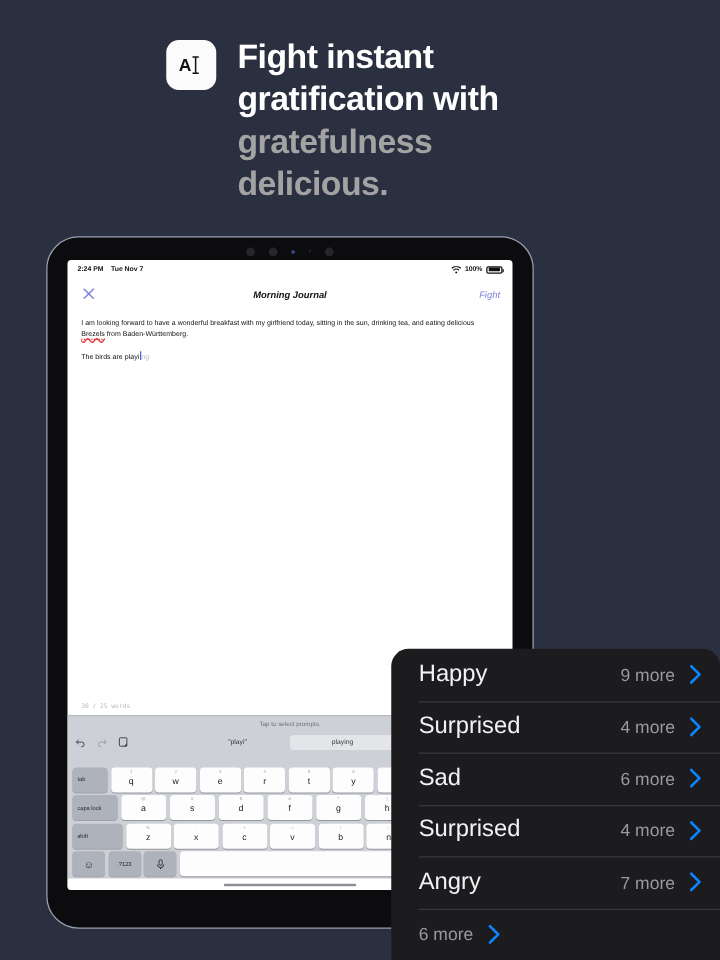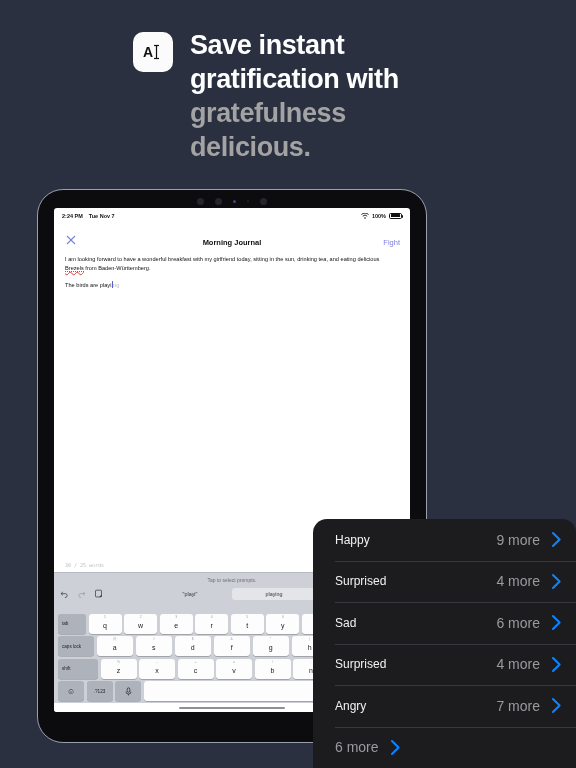--- a/index.html
+++ b/index.html
@@ -62,22 +62,22 @@
     position:relative; padding:0.8px;
   }
   .batt i { display:block; height:100%; width:100%; background:#111; border-radius:0.6px; }
   .batt:after {
     content:""; position:absolute; right:-2.2px; top:1.7px;
     width:1.2px; height:2.4px; background:#111; border-radius:0 1px 1px 0;
   }
 
   
   .navbar {
-    height:24px; display:flex; align-items:flex-end;
-    padding:0 10px; position:relative;
+    height:24px; display:flex; align-items:center;
+    padding:0 10px; position:relative;font-style:italic;
   }
   .nav-close { width:14px; height:14px; cursor:pointer; }
   .nav-title {
     position:absolute; left:0; right:0; text-align:center;
     font-size:7.5px; font-weight:bold; color:#111;
   }
   .nav-save {
     margin-left:auto; font-size:7.5px; color:#7b7fe0;
     font-weight:500; cursor:pointer; position:relative; z-index:2;
   }
@@ -172,40 +172,40 @@
     background:#1c1c1e; border-radius:14px 14px 0 0; overflow:hidden;
   }
   .emo-row {
     display:flex; align-items:center; height:41.5px;
     padding:0 14px 0 22px; cursor:pointer; position:relative;
   }
   .emo-row + .emo-row:before {
     content:""; position:absolute; left:22px; right:0; top:0;
     height:1px; background:#38383c;
   }
-  .emo-name { font-size:12px; color:#f2f2f4; flex:1; }
+  .emo-name { font-size:19px; color:#f2f2f4; flex:1; }
   .emo-count { font-size:14px; color:#9a9a9f; margin-right:11px; }
   .chev { flex:0 0 auto; }
 </style>
 </head>
 <body>
 
 <div class="headline-wrap">
   <div class="app-icon">
     <svg width="26" height="26" viewBox="0 0 26 26">
       <text x="3" y="18" font-family="Liberation Sans, sans-serif" font-size="14" font-weight="bold" fill="#111">A</text>
       <g stroke="#111" stroke-width="1.2" fill="none">
         <line x1="16.5" y1="6.5" x2="16.5" y2="19.5"></line>
         <line x1="14" y1="6.5" x2="19" y2="6.5"></line>
         <line x1="14" y1="19.5" x2="19" y2="19.5"></line>
       </g>
     </svg>
   </div>
   <h1 class="headline">
-    <span>Save instant</span><br>
+    <span>Fight instant</span><br>
     <span>gratification with</span><br>
     <span class="accent">gratefulness</span><br>
     <span class="accent">delicious.</span>
   </h1>
 </div>
 
 <div class="tablet">
   <div class="sensors">
     <span class="dot"></span>
     <span class="dot"></span>

